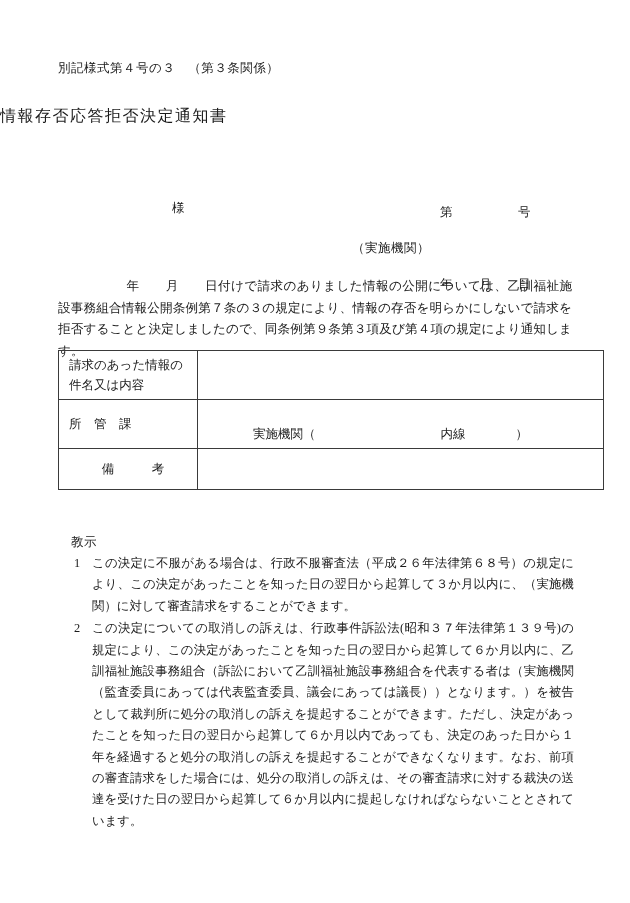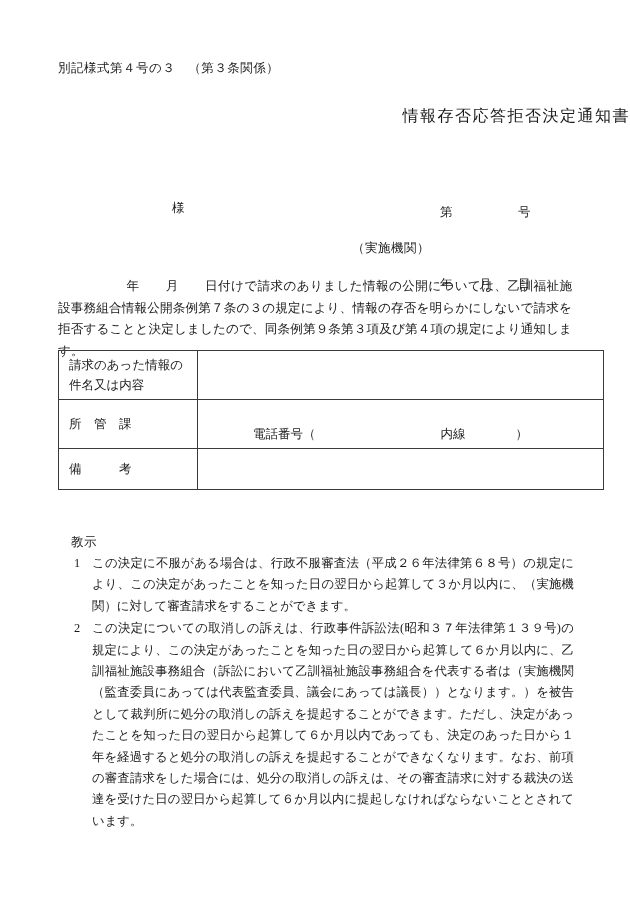--- a/index.html
+++ b/index.html
@@ -31,21 +31,21 @@
     letter-spacing: 0.5px;
     white-space: pre;
   }
 
   
   .doc-title {
     position: absolute;
     left: 0;
     right: 0;
     top: 106px;
-    text-align: right;
+    text-align: left;
     font-size: 16px;
     letter-spacing: 1.5px;
   }
 
   
   .meta-block {
     position: absolute;
     left: 440px;
     top: 152px;
     font-size: 12.5px;
@@ -113,21 +113,21 @@
     padding: 0 0 0 10px;
     line-height: 20px;
   }
   .form-table td.value {
     width: 100%;
     position: relative;
   }
   .row-1 td { height: 48px; }
   .row-2 td { height: 42px; }
   .row-3 td { height: 48px; }
-  .row-4 td { height: 40px; }
+  .row-4 td { height: 40px; text-align: center; }
   .label-wide {
     white-space: pre;
   }
 
   .phone-line {
     position: absolute;
     left: 55px;
     bottom: 5px;
     font-size: 12.5px;
     white-space: pre;
@@ -197,21 +197,21 @@
         </td>
         <td class="value">
           <span></span>
         </td>
       </tr>
       <tr class="row-3">
         <td class="label">
           <span class="label-wide">所　管　課</span>
         </td>
         <td class="value">
-          <span class="phone-line">電話番号（　　　　　　　　　　内線　　　　）</span>
+          <span class="phone-line">実施機関（　　　　　　　　　　内線　　　　）</span>
         </td>
       </tr>
       <tr class="row-4">
         <td class="label">
           <span class="label-wide">備　　　考</span>
         </td>
         <td class="value">
           <span></span>
         </td>
       </tr>

